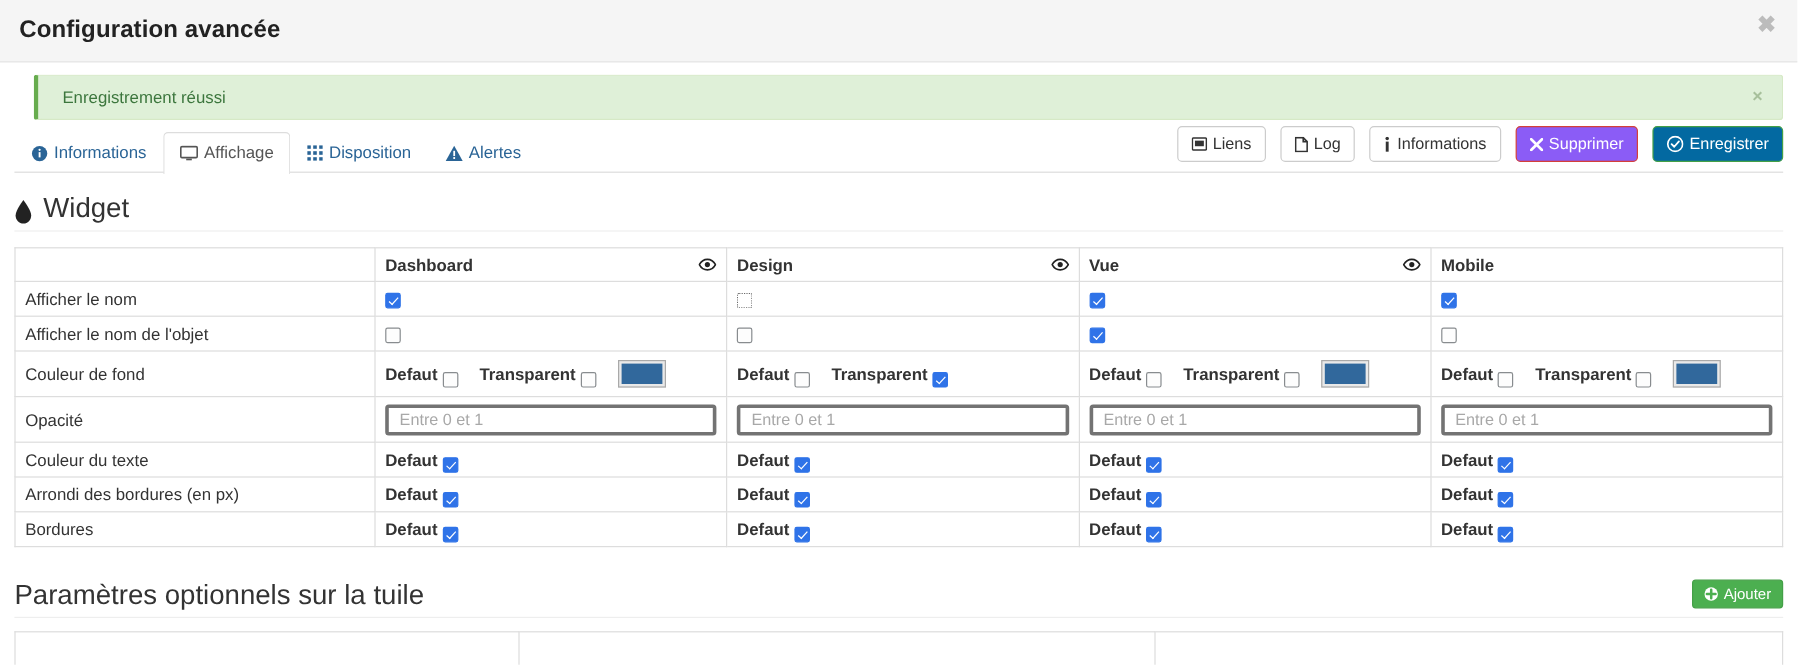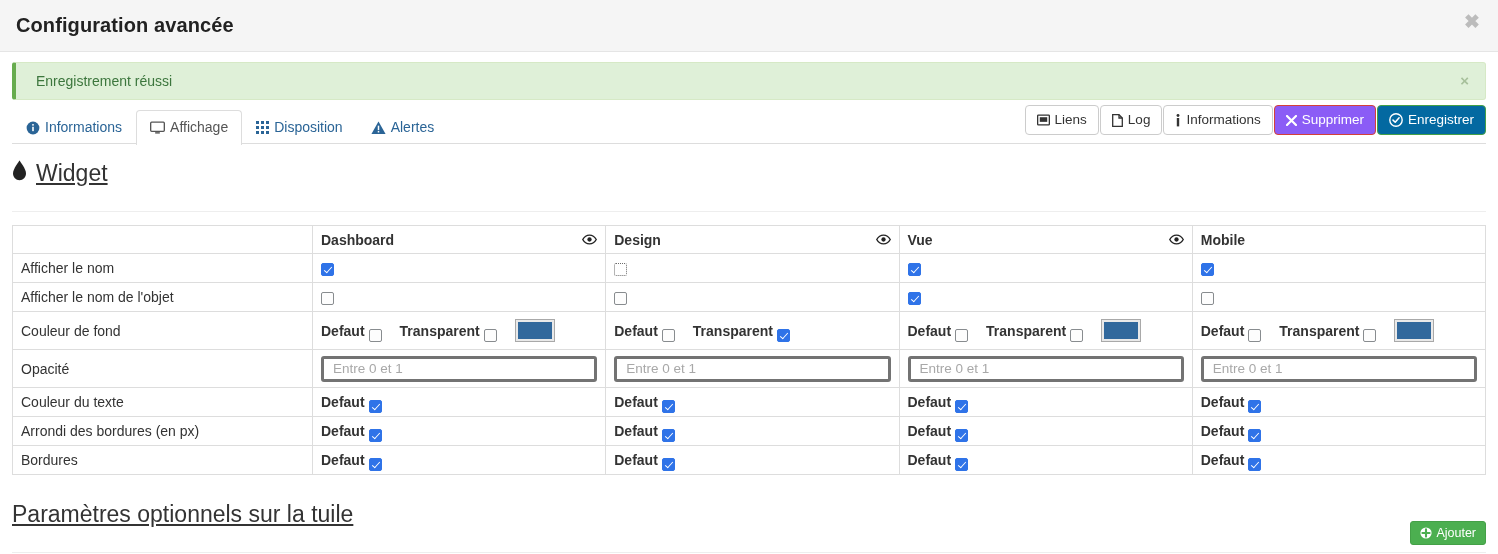--- a/index.html
+++ b/index.html
@@ -51,20 +51,21 @@
     border: 1px solid #d6e9c6;
     border-left: 4px solid #67ac4e;
     border-radius: 3px;
     color: #3c763d;
     padding: 11px 14px 11px 20px;
     font-size: 14px;
     position: relative;
     height: 38px;
     display: flex;
     align-items: center;
+    margin-left: 16px;
   }
   .alert-close {
     position: absolute;
     right: 10px; top: 9px;
     color: #7a9a6a;
     opacity: .55;
     font-size: 15px;
     font-weight: bold;
     line-height: 1;
     background: none; border: none;
@@ -107,21 +108,21 @@
     border-bottom-color: #ffffff;
     color: #555555;
     cursor: default;
   }
   .tab-ic { display: inline-flex; align-items: center; }
 
   .action-buttons {
     position: absolute;
     right: 0; top: -4px;
     display: flex;
-    gap: 1px;
+    gap: 12px;
     align-items: center;
   }
   .btn {
     font-family: "Liberation Sans", sans-serif;
     font-size: 13.5px;
     line-height: 1;
     padding: 8px 11px;
     border-radius: 4px;
     border: 1px solid #cccccc;
     background: #ffffff;
@@ -132,27 +133,26 @@
     gap: 5px;
     white-space: nowrap;
     height: 30px;
   }
   .btn-danger { background: #8b5cf6; border-color: #d43f3a; color: #ffffff; }
   .btn-success { background: #0369a1; border-color: #44a047; color: #ffffff; }
 
   
   .section-head {
     margin: 16px 0 0 0;
-    padding: 0 0 24px 0;
+    padding: 0 0 5px 0;
     border-bottom: 1px solid #eeeeee;
     display: flex;
-    align-items: flex-start;
+    align-items: flex-end;
     gap: 9px;
     position: relative;
-    text-decoration: underline;
   }
   .section-head h2 {
     margin: 0;
     font-size: 23px;
     font-weight: normal;
     color: #333333;
   }
   .section-head.with-btn { margin-top: 26px; }
   .btn-add {
     position: absolute;

